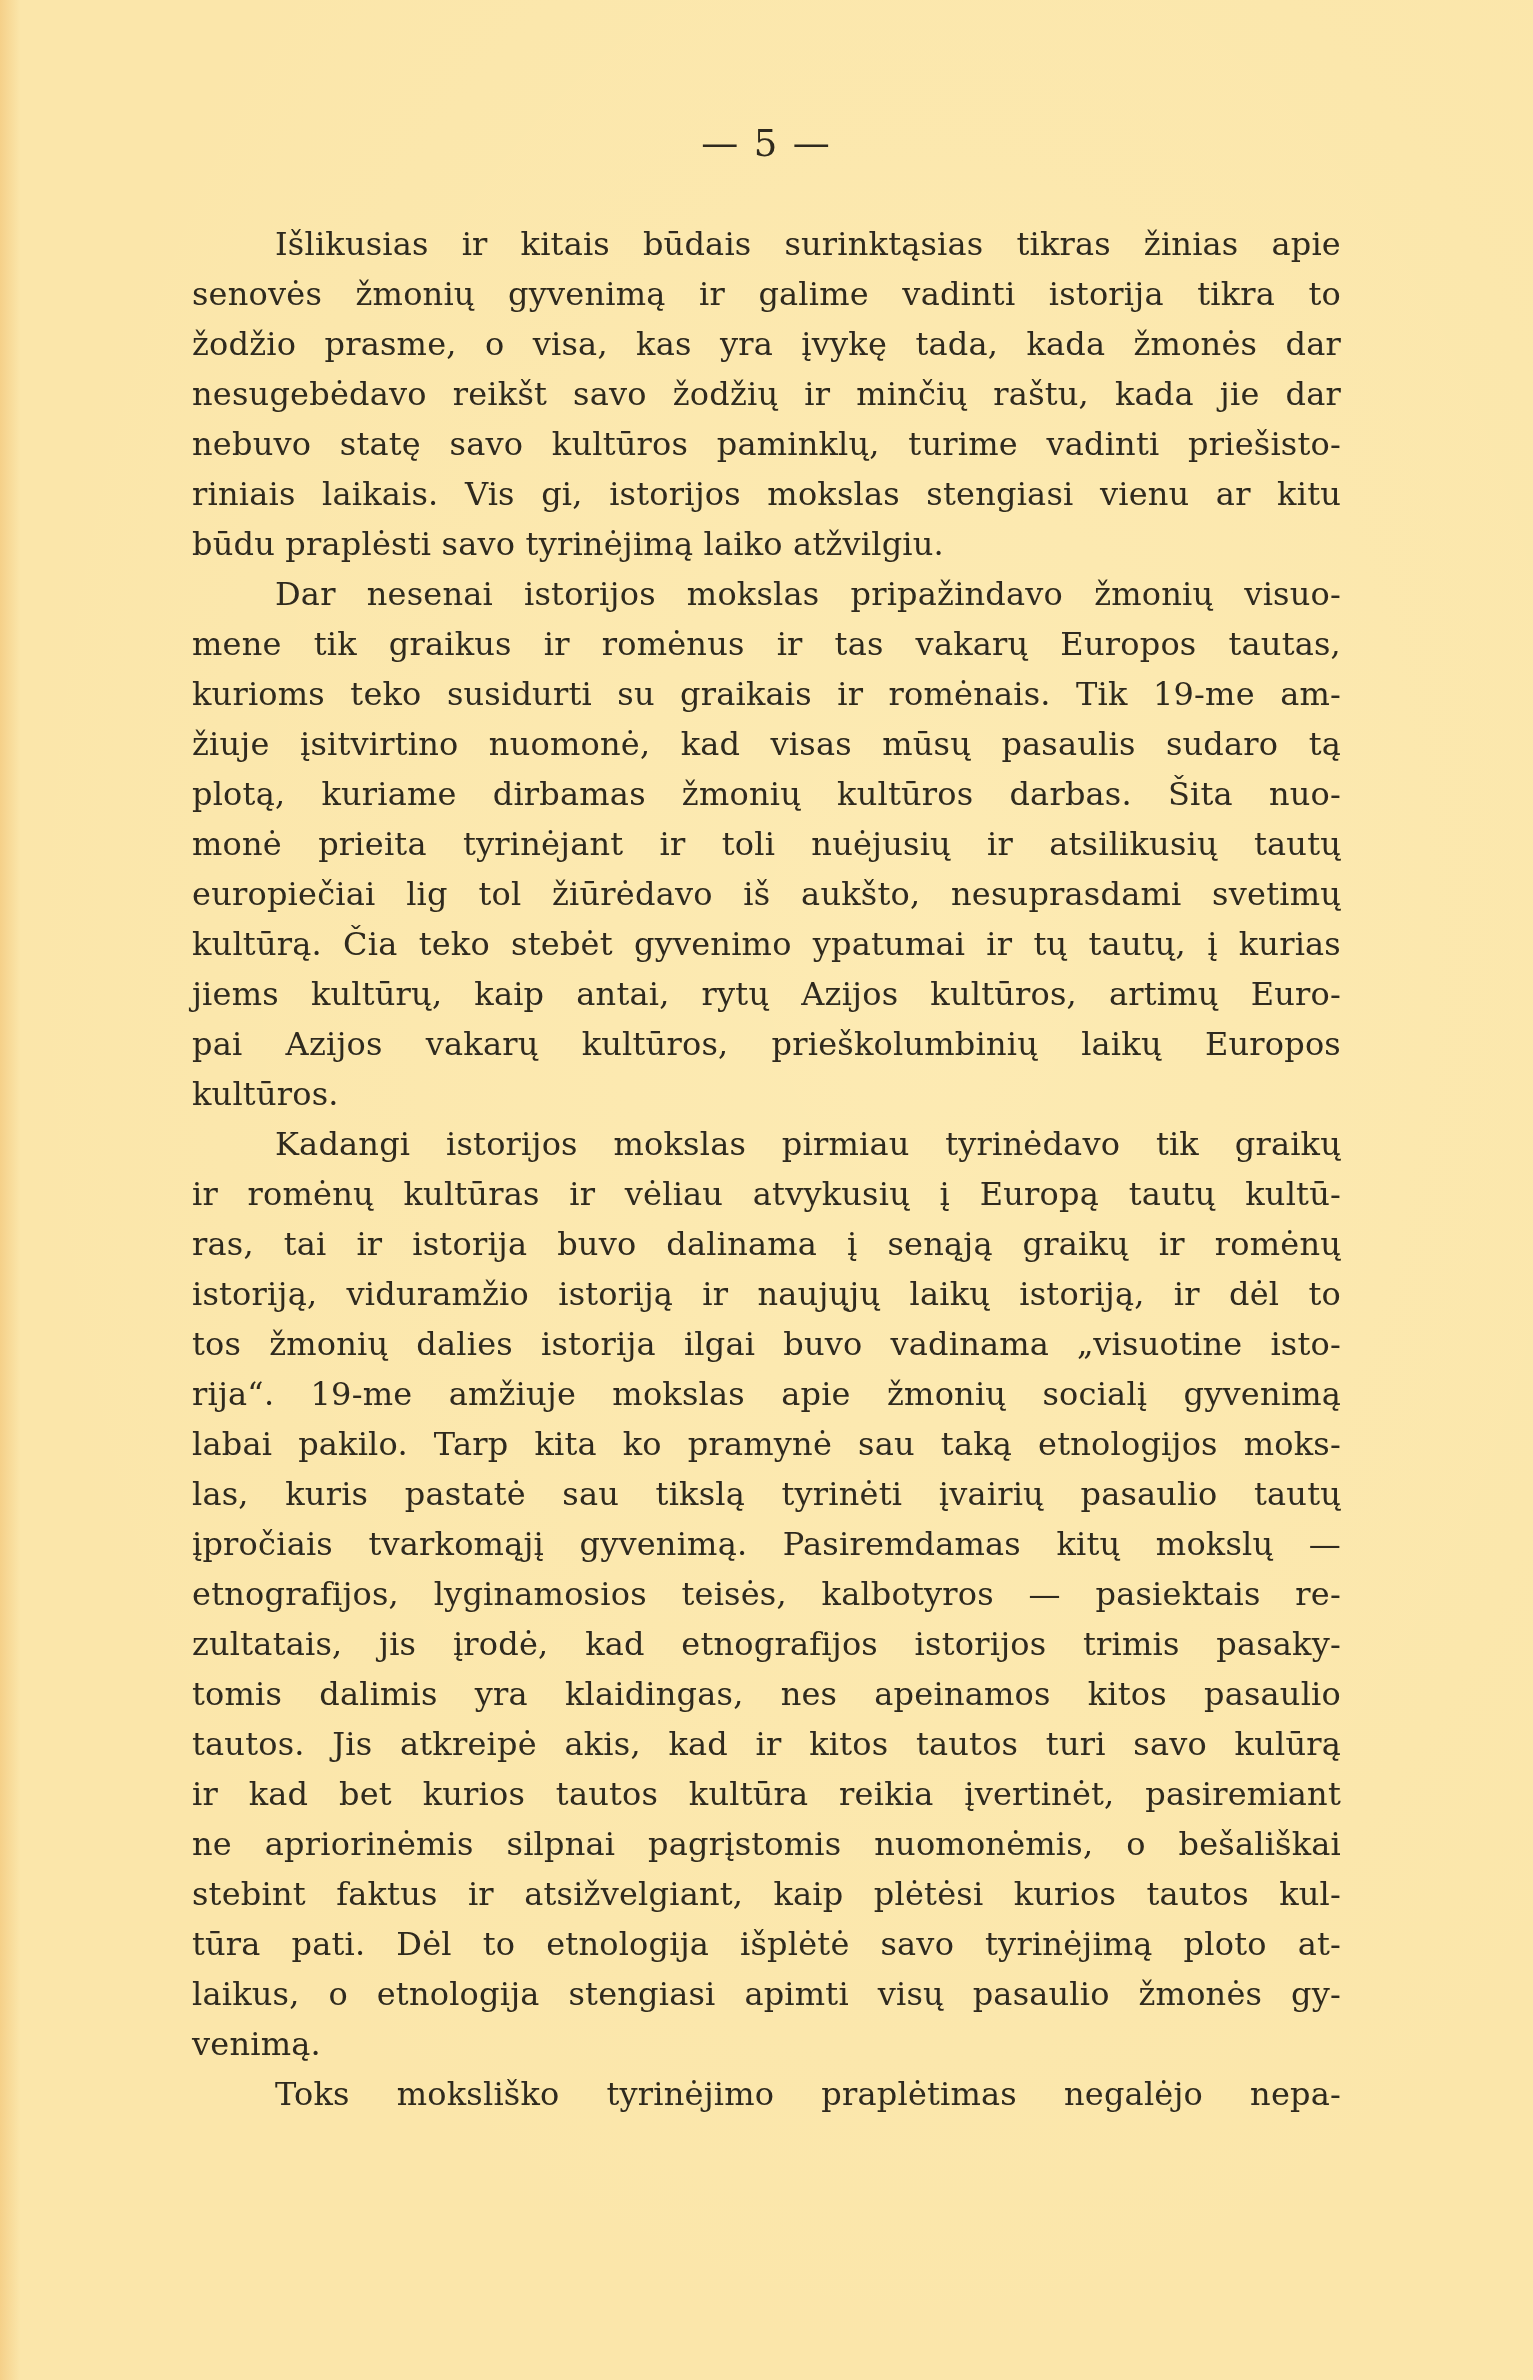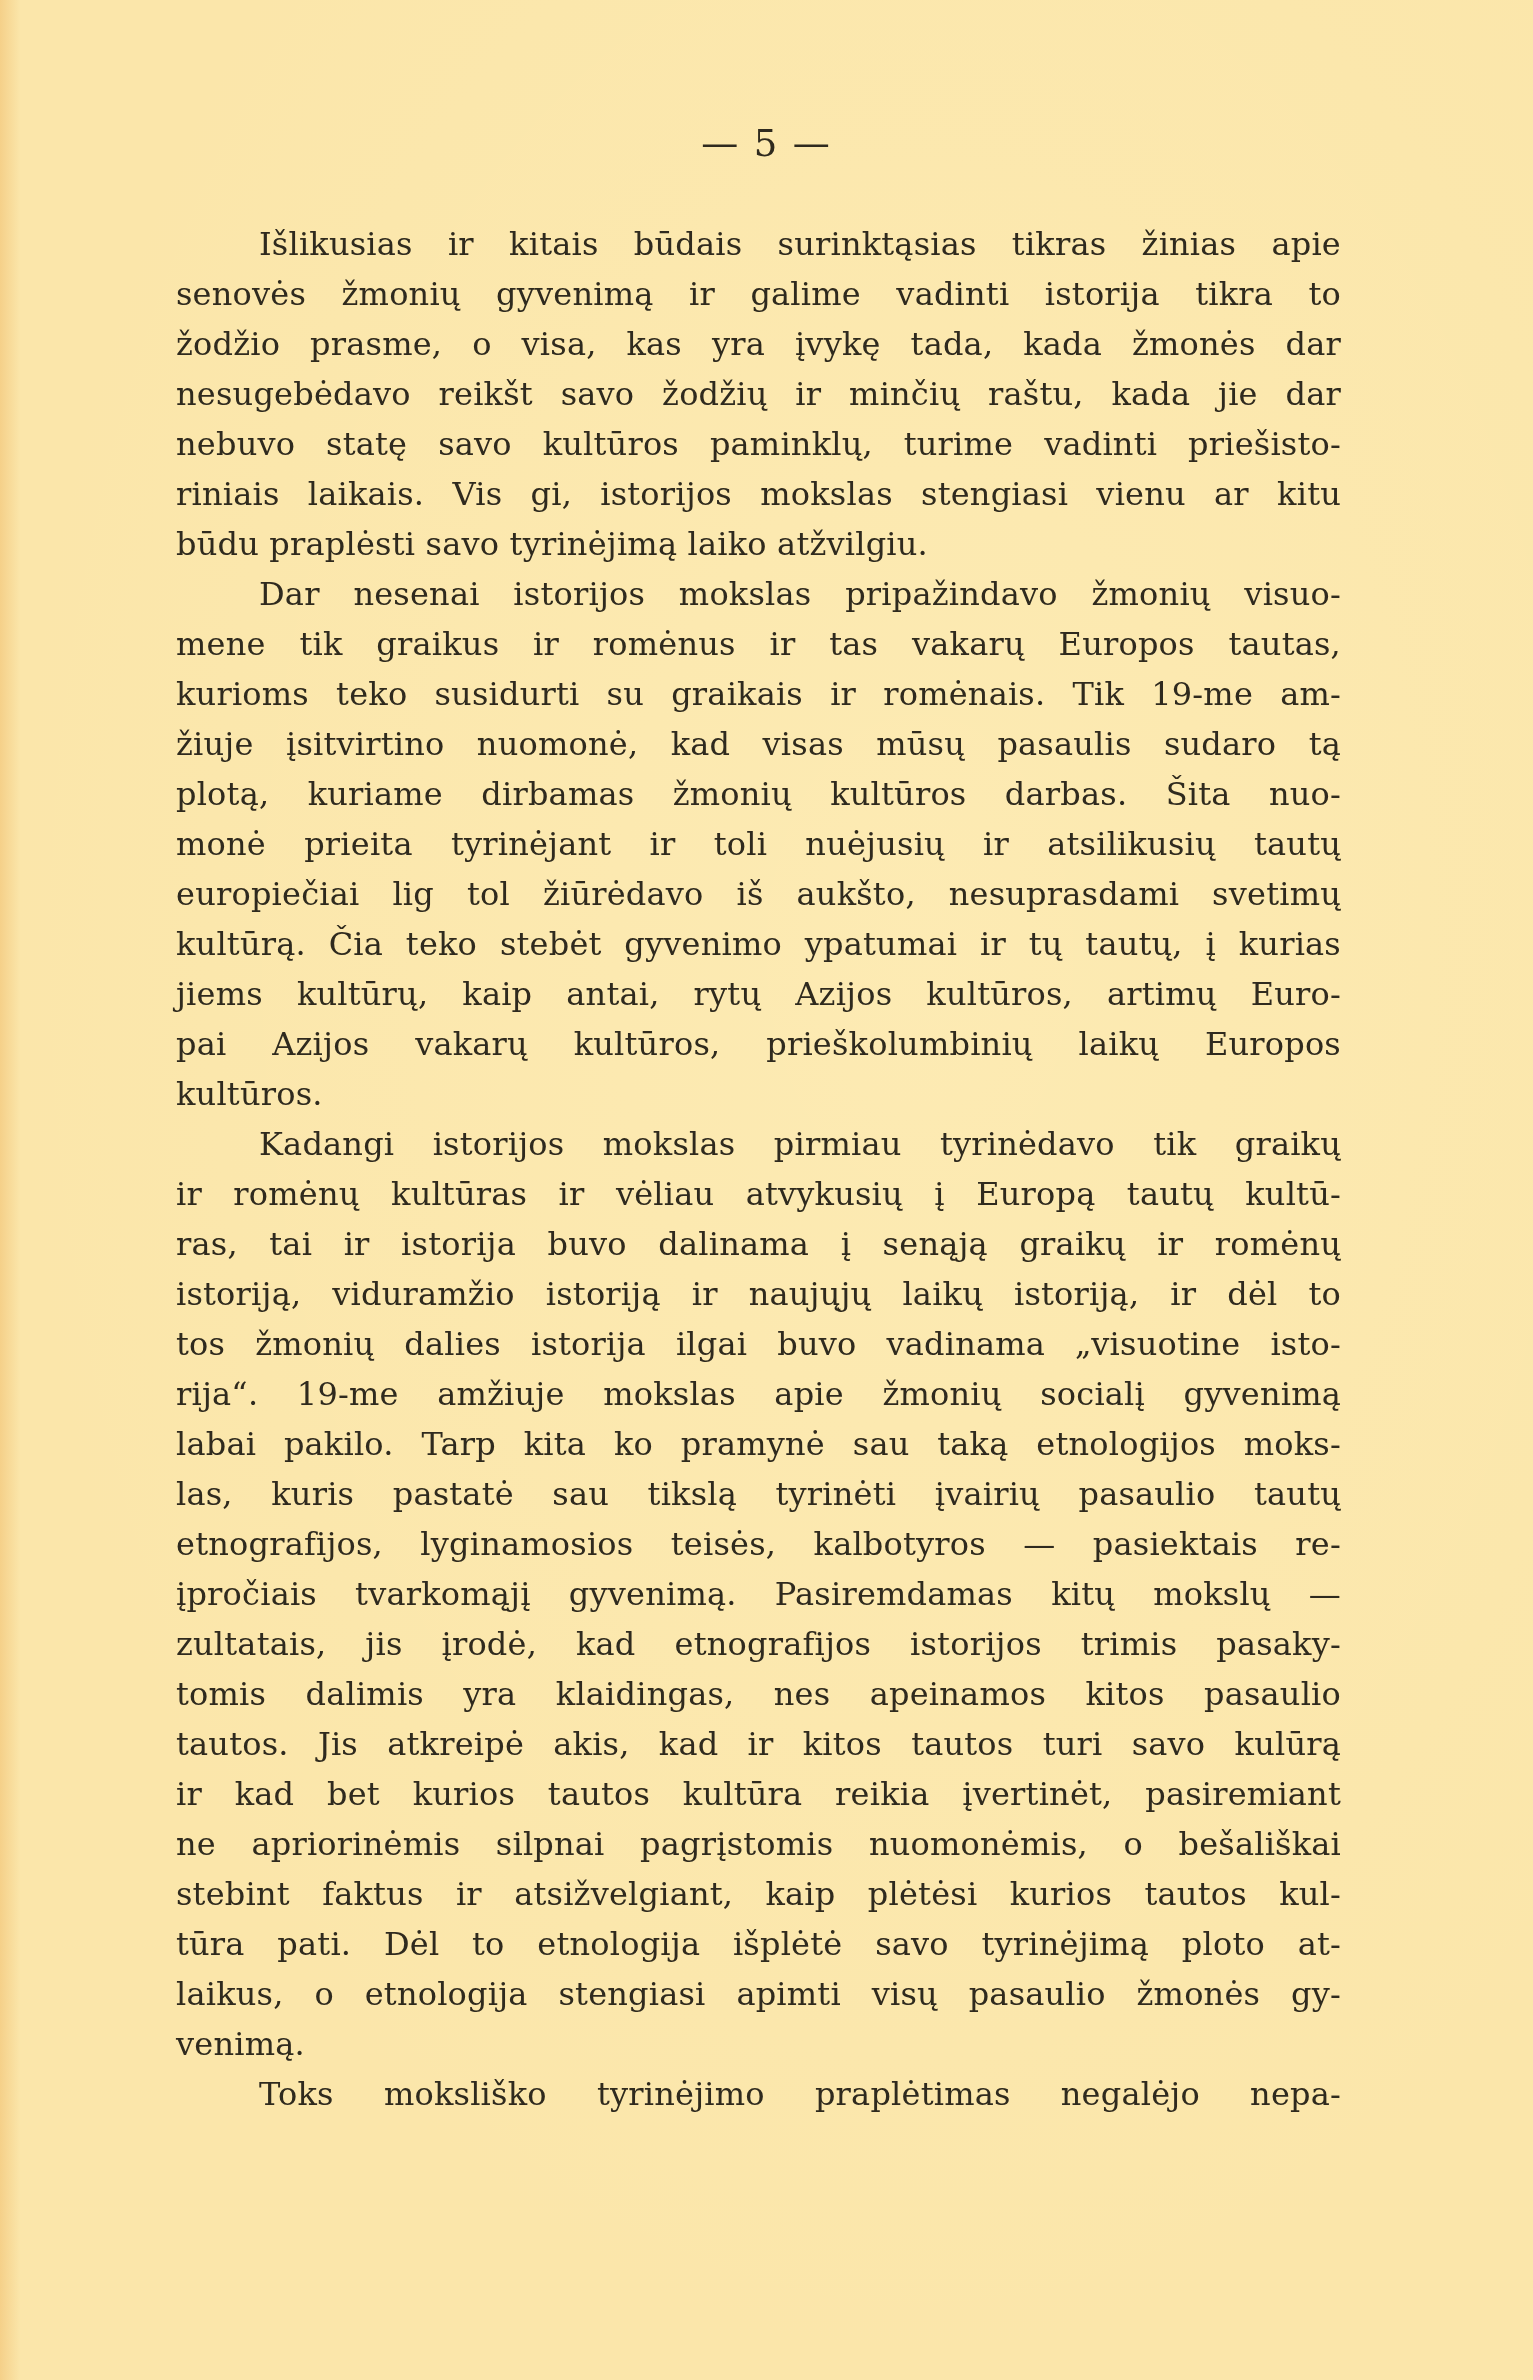--- a/index.html
+++ b/index.html
@@ -36,20 +36,21 @@
   }
   .line {
     display: block;
     height: 50px;
     line-height: 50px;
     font-size: 32px;
     white-space: nowrap;
     text-align: justify;
     text-align-last: justify;
     letter-spacing: 0.2px;
+    margin-left: 16px;
   }
   .line.last {
     text-align-last: left;
   }
   .line.indent {
     padding-left: 83px;
   }
 </style>
 </head>
 <body>
@@ -84,22 +85,22 @@
 
   <div>
     <span class="line indent">Kadangi istorijos mokslas pirmiau tyrinėdavo tik graikų</span>
     <span class="line">ir romėnų kultūras ir vėliau atvykusių į Europą tautų kultū-</span>
     <span class="line">ras, tai ir istorija buvo dalinama į senąją graikų ir romėnų</span>
     <span class="line">istoriją, viduramžio istoriją ir naujųjų laikų istoriją, ir dėl to</span>
     <span class="line">tos žmonių dalies istorija ilgai buvo vadinama „visuotine isto-</span>
     <span class="line">rija“. 19-me amžiuje mokslas apie žmonių socialį gyvenimą</span>
     <span class="line">labai pakilo. Tarp kita ko pramynė sau taką etnologijos moks-</span>
     <span class="line">las, kuris pastatė sau tikslą tyrinėti įvairių pasaulio tautų</span>
+    <span class="line">įpročiais tvarkomąjį gyvenimą. Pasiremdamas kitų mokslų —</span>
     <span class="line">etnografijos, lyginamosios teisės, kalbotyros — pasiektais re-</span>
-    <span class="line">įpročiais tvarkomąjį gyvenimą. Pasiremdamas kitų mokslų —</span>
     <span class="line">zultatais, jis įrodė, kad etnografijos istorijos trimis pasaky-</span>
     <span class="line">tomis dalimis yra klaidingas, nes apeinamos kitos pasaulio</span>
     <span class="line">tautos. Jis atkreipė akis, kad ir kitos tautos turi savo kulūrą</span>
     <span class="line">ir kad bet kurios tautos kultūra reikia įvertinėt, pasiremiant</span>
     <span class="line">ne apriorinėmis silpnai pagrįstomis nuomonėmis, o bešališkai</span>
     <span class="line">stebint faktus ir atsižvelgiant, kaip plėtėsi kurios tautos kul-</span>
     <span class="line">tūra pati. Dėl to etnologija išplėtė savo tyrinėjimą ploto at-</span>
     <span class="line">laikus, o etnologija stengiasi apimti visų pasaulio žmonės gy-</span>
     <span class="line last">venimą.</span>
   </div>

